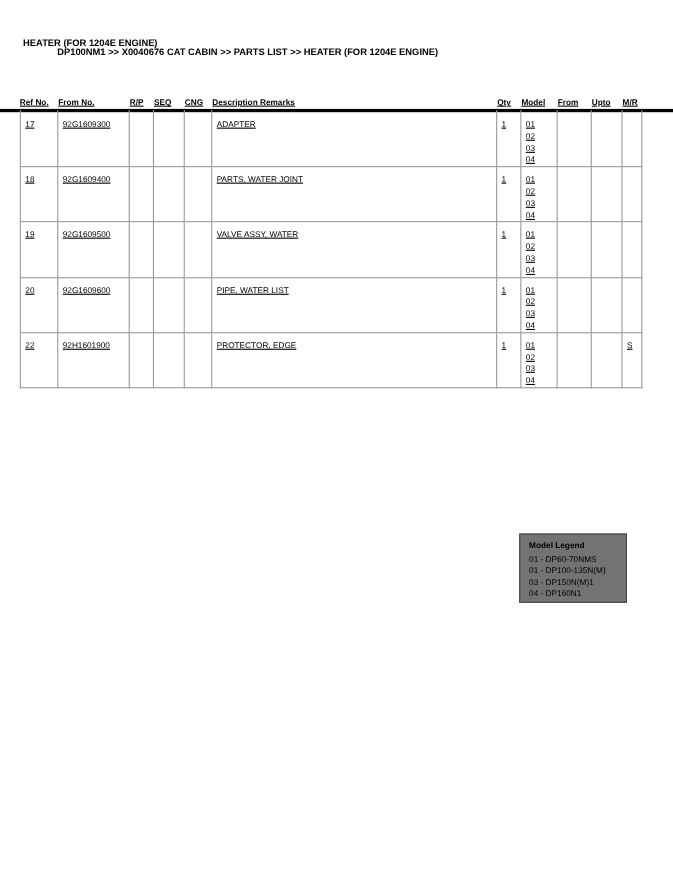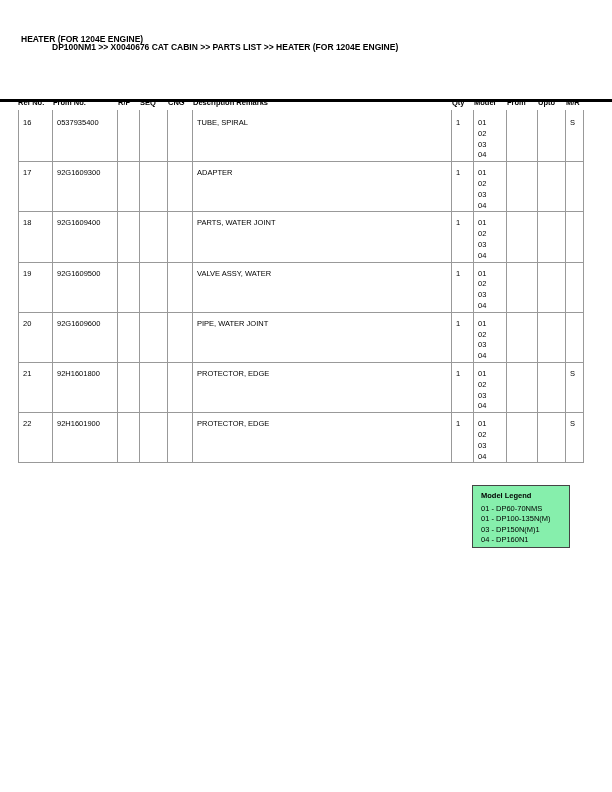--- a/index.html
+++ b/index.html
@@ -4,23 +4,24 @@
 <style>
   html,body{margin:0;padding:0;background:#fff;}
   .page{
     position:relative;width:612px;height:792px;background:#ffffff;
     font-family:"Liberation Sans",sans-serif;color:#000;overflow:hidden;
   }
   .doc-title{position:absolute;left:21px;top:34px;font-size:8.5px;font-weight:bold;white-space:nowrap;}
   .breadcrumb{position:absolute;left:21px;top:42px;font-size:8.5px;font-weight:bold;white-space:nowrap;padding-left:31px;}
   .rule{position:absolute;left:0;top:99px;width:612px;height:2.5px;background:#000;}
   table.parts{
-    position:absolute;left:18px;top:96px;width:566px;
+    position:absolute;left:18px;top:86px;width:566px;
     border-collapse:separate;border-spacing:0;table-layout:fixed;
     font-size:7.5px;
+    text-decoration:underline;
   }
   table.parts th{
     font-size:7.5px;font-weight:bold;text-align:left;vertical-align:bottom;
     padding:0 0 3px 0;height:14px;box-sizing:border-box;white-space:nowrap;overflow:visible;
   }
   table.parts td{
     box-sizing:border-box;vertical-align:top;
     border-right:1px solid #999;border-bottom:1px solid #999;
     padding:6px 1px 0 4px;height:47px;line-height:10.8px;
     white-space:pre-line;overflow:hidden;
@@ -29,21 +30,21 @@
   table.parts tbody tr:first-child td{height:50px;padding-top:8px;}
   th.h-ref{padding-left:5px;} th.h-part{padding-left:10px;}
   th.h-rp,th.h-seq,th.h-cng,th.h-qty,th.h-mr{text-align:center;}
   th.h-desc{padding-left:4px;} th.h-model{padding-left:3px;}
   th.h-from{padding-left:2px;} th.h-upto{padding-left:1px;margin-left:20px;}
   td.c-ref{padding-left:6px;} td.c-part{padding-left:10px;}
   td.c-desc{padding-left:5px;} td.c-qty{padding-left:4px;}
   td.c-model{padding-left:4px;} td.c-mr{padding-left:3px;}
   .legend{
     position:absolute;left:472px;top:485px;width:98px;height:63px;
-    border:1px solid #444;box-sizing:border-box;padding:5px 4px 0 8px;background:#86efac;
+    border:1px solid #444;box-sizing:border-box;padding:5px 4px 0 8px;background:#737373;
   }
   .legend-title{font-size:7.5px;font-weight:bold;margin:0 0 4px 0;}
   .legend-item{font-size:7.5px;line-height:10.3px;white-space:nowrap;}
 </style>
 </head>
 <body>
 
 <div class="page">
 
   <div class="doc-title">HEATER (FOR 1204E ENGINE)</div>
@@ -73,36 +74,20 @@
         <th class="h-cng">CNG</th>
         <th class="h-desc">Description Remarks</th>
         <th class="h-qty">Qty</th>
         <th class="h-model">Model</th>
         <th class="h-from">From</th>
         <th class="h-upto">Upto</th>
         <th class="h-mr">M/R</th>
       </tr>
     </thead>
     <tbody>
-      <tr>
-        <td class="c-ref">16</td>
-        <td class="c-part">0537935400</td>
-        <td class="c-rp"></td>
-        <td class="c-seq"></td>
-        <td class="c-cng"></td>
-        <td class="c-desc">TUBE, SPIRAL</td>
-        <td class="c-qty">1</td>
-        <td class="c-model">01
-02
-03
-04</td>
-        <td class="c-from"></td>
-        <td class="c-upto"></td>
-        <td class="c-mr">S</td>
-      </tr>
       <tr>
         <td class="c-ref">17</td>
         <td class="c-part">92G1609300</td>
         <td class="c-rp"></td>
         <td class="c-seq"></td>
         <td class="c-cng"></td>
         <td class="c-desc">ADAPTER</td>
         <td class="c-qty">1</td>
         <td class="c-model">01
 02
@@ -143,45 +128,29 @@
         <td class="c-from"></td>
         <td class="c-upto"></td>
         <td class="c-mr"></td>
       </tr>
       <tr>
         <td class="c-ref">20</td>
         <td class="c-part">92G1609600</td>
         <td class="c-rp"></td>
         <td class="c-seq"></td>
         <td class="c-cng"></td>
-        <td class="c-desc">PIPE, WATER JOINT</td>
+        <td class="c-desc">PIPE, WATER LIST</td>
         <td class="c-qty">1</td>
         <td class="c-model">01
 02
 03
 04</td>
         <td class="c-from"></td>
         <td class="c-upto"></td>
         <td class="c-mr"></td>
-      </tr>
-      <tr>
-        <td class="c-ref">21</td>
-        <td class="c-part">92H1601800</td>
-        <td class="c-rp"></td>
-        <td class="c-seq"></td>
-        <td class="c-cng"></td>
-        <td class="c-desc">PROTECTOR, EDGE</td>
-        <td class="c-qty">1</td>
-        <td class="c-model">01
-02
-03
-04</td>
-        <td class="c-from"></td>
-        <td class="c-upto"></td>
-        <td class="c-mr">S</td>
       </tr>
       <tr>
         <td class="c-ref">22</td>
         <td class="c-part">92H1601900</td>
         <td class="c-rp"></td>
         <td class="c-seq"></td>
         <td class="c-cng"></td>
         <td class="c-desc">PROTECTOR, EDGE</td>
         <td class="c-qty">1</td>
         <td class="c-model">01

